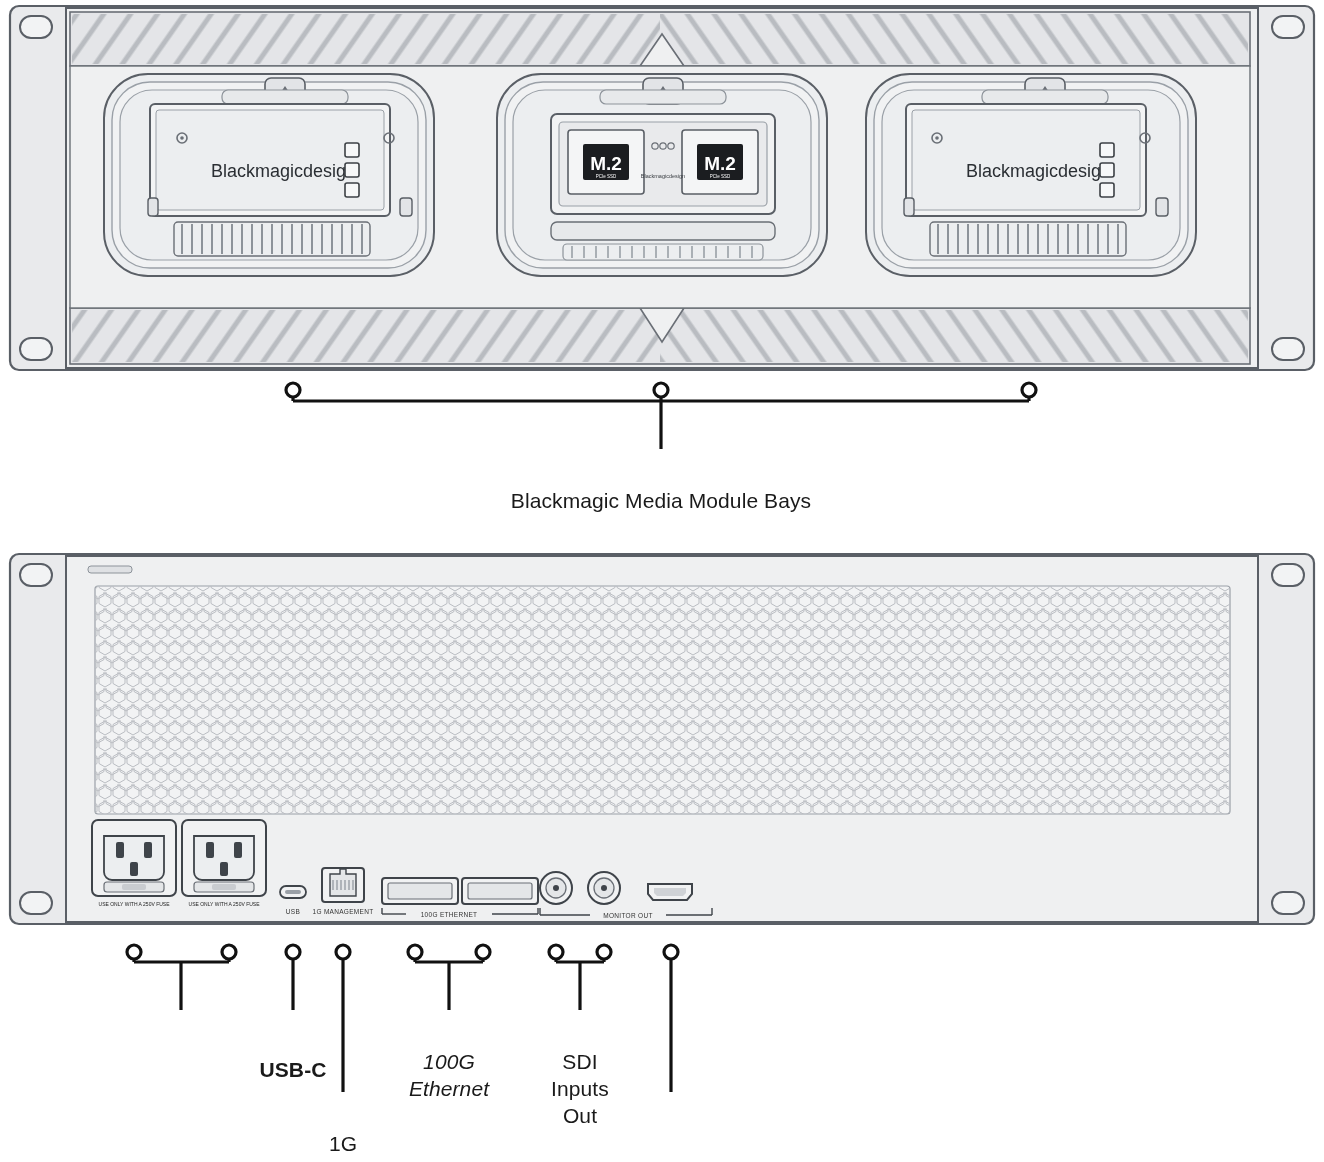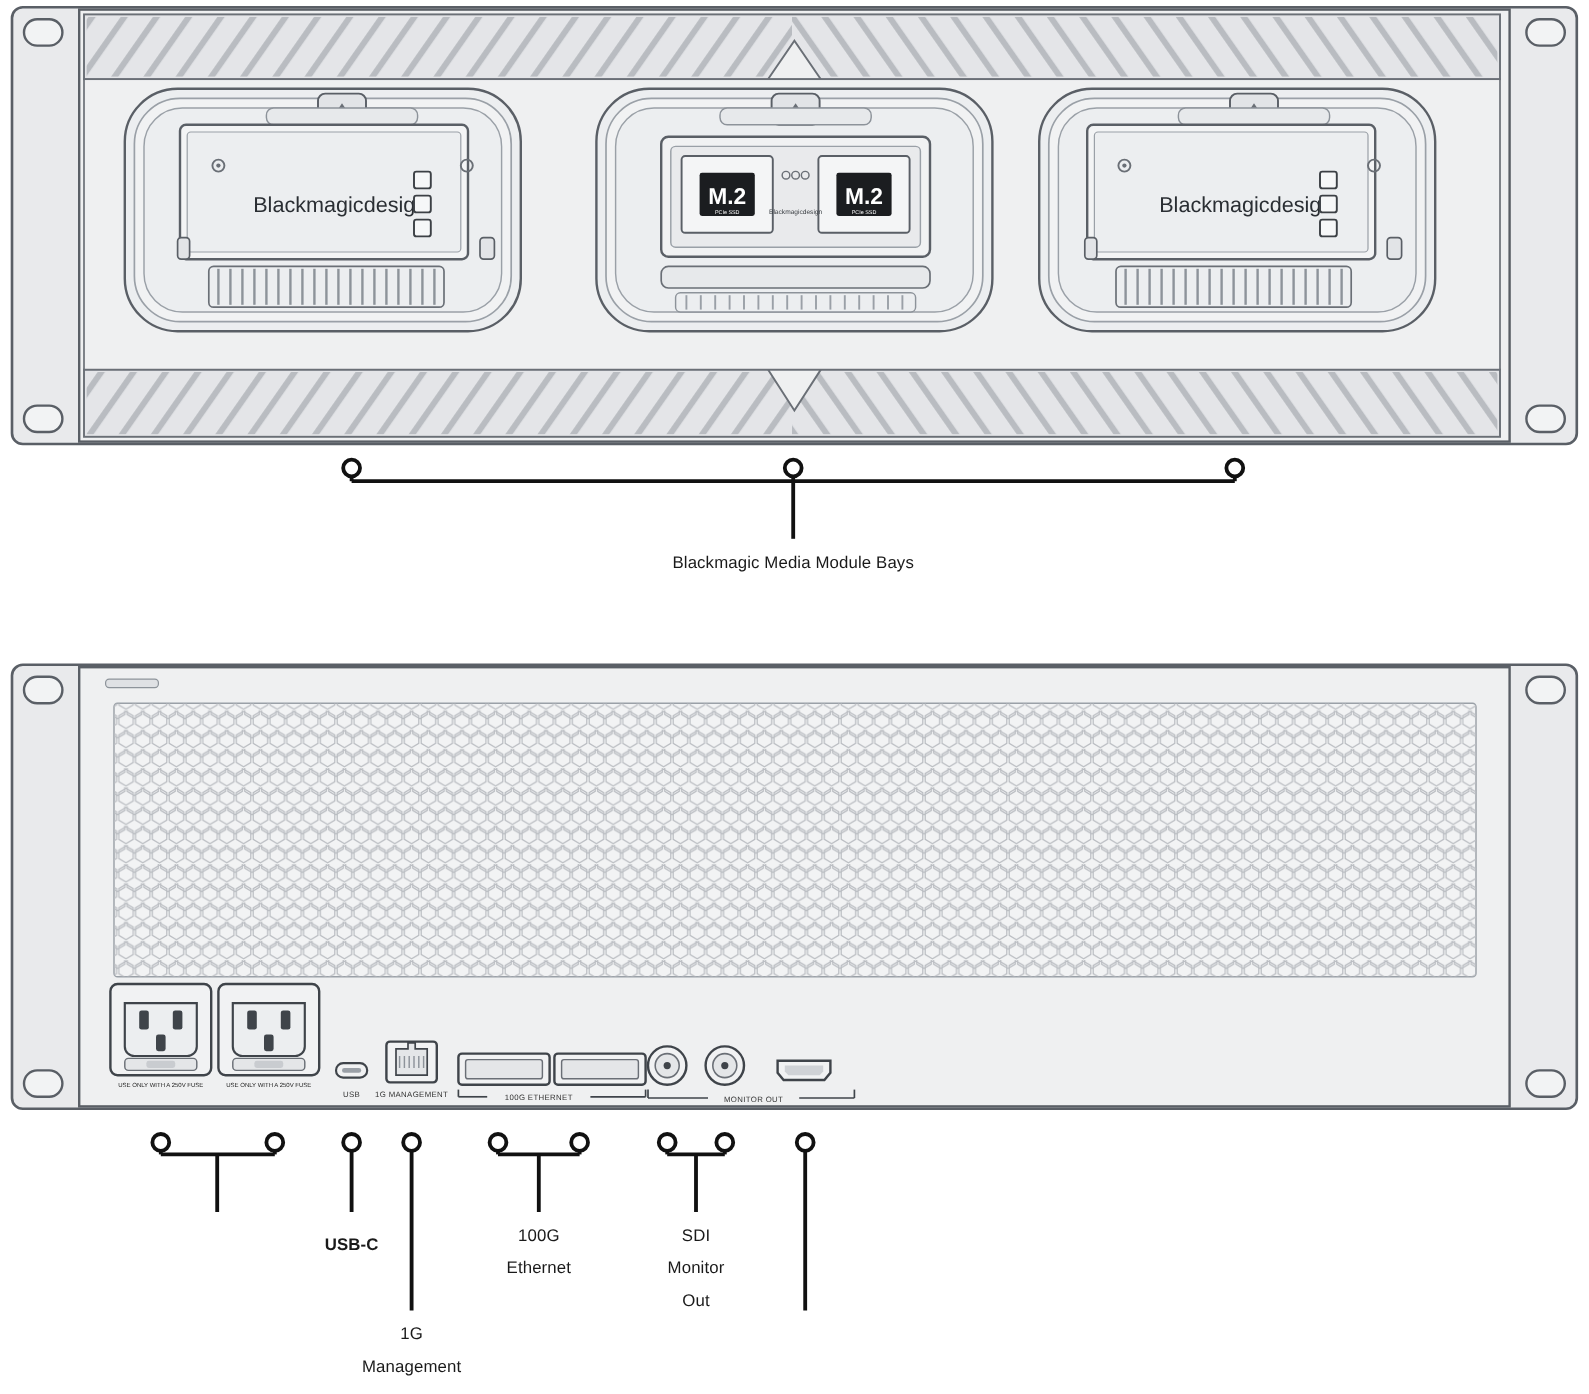--- a/index.html
+++ b/index.html
@@ -23,25 +23,26 @@
   }
   svg.diagram {
     position: absolute;
     left: 0; top: 0;
     width: 1324px;
     height: 1162px;
   }
   .label {
     position: absolute;
     text-align: center;
-    font-size: 14px;
+    font-size: 21px;
     line-height: 27px;
     color: #1a1a1a;
     white-space: pre-line;
     letter-spacing: 0.1px;
+    margin-top: 32px;
   }
   .tiny-text {
     font-size: 5px;
     font-family: "Liberation Sans", sans-serif;
     fill: #222;
   }
   .conn-text {
     font-size: 6.5px;
     font-family: "Liberation Sans", sans-serif;
     fill: #333;
@@ -409,21 +410,21 @@
   </svg>
 
   <div class="label" style="left:428px; top:455px; width:466px;">Blackmagic Media Module Bays</div>
 
 
   <div class="label" style="left:243px; top:1024px; width:100px;font-weight:bold;">USB-C</div>
 
   <div class="label" style="left:243px; top:1098px; width:200px;">1G
 Management</div>
 
-  <div class="label" style="left:374px; top:1016px; width:150px;">100G
+  <div class="label" style="left:374px; top:1016px; width:150px;font-style:italic;">100G
 Ethernet</div>
 
   <div class="label" style="left:520px; top:1016px; width:120px;">SDI
-Monitor
+Inputs
 Out</div>
 
 
 </div>
 
 </body></html>

